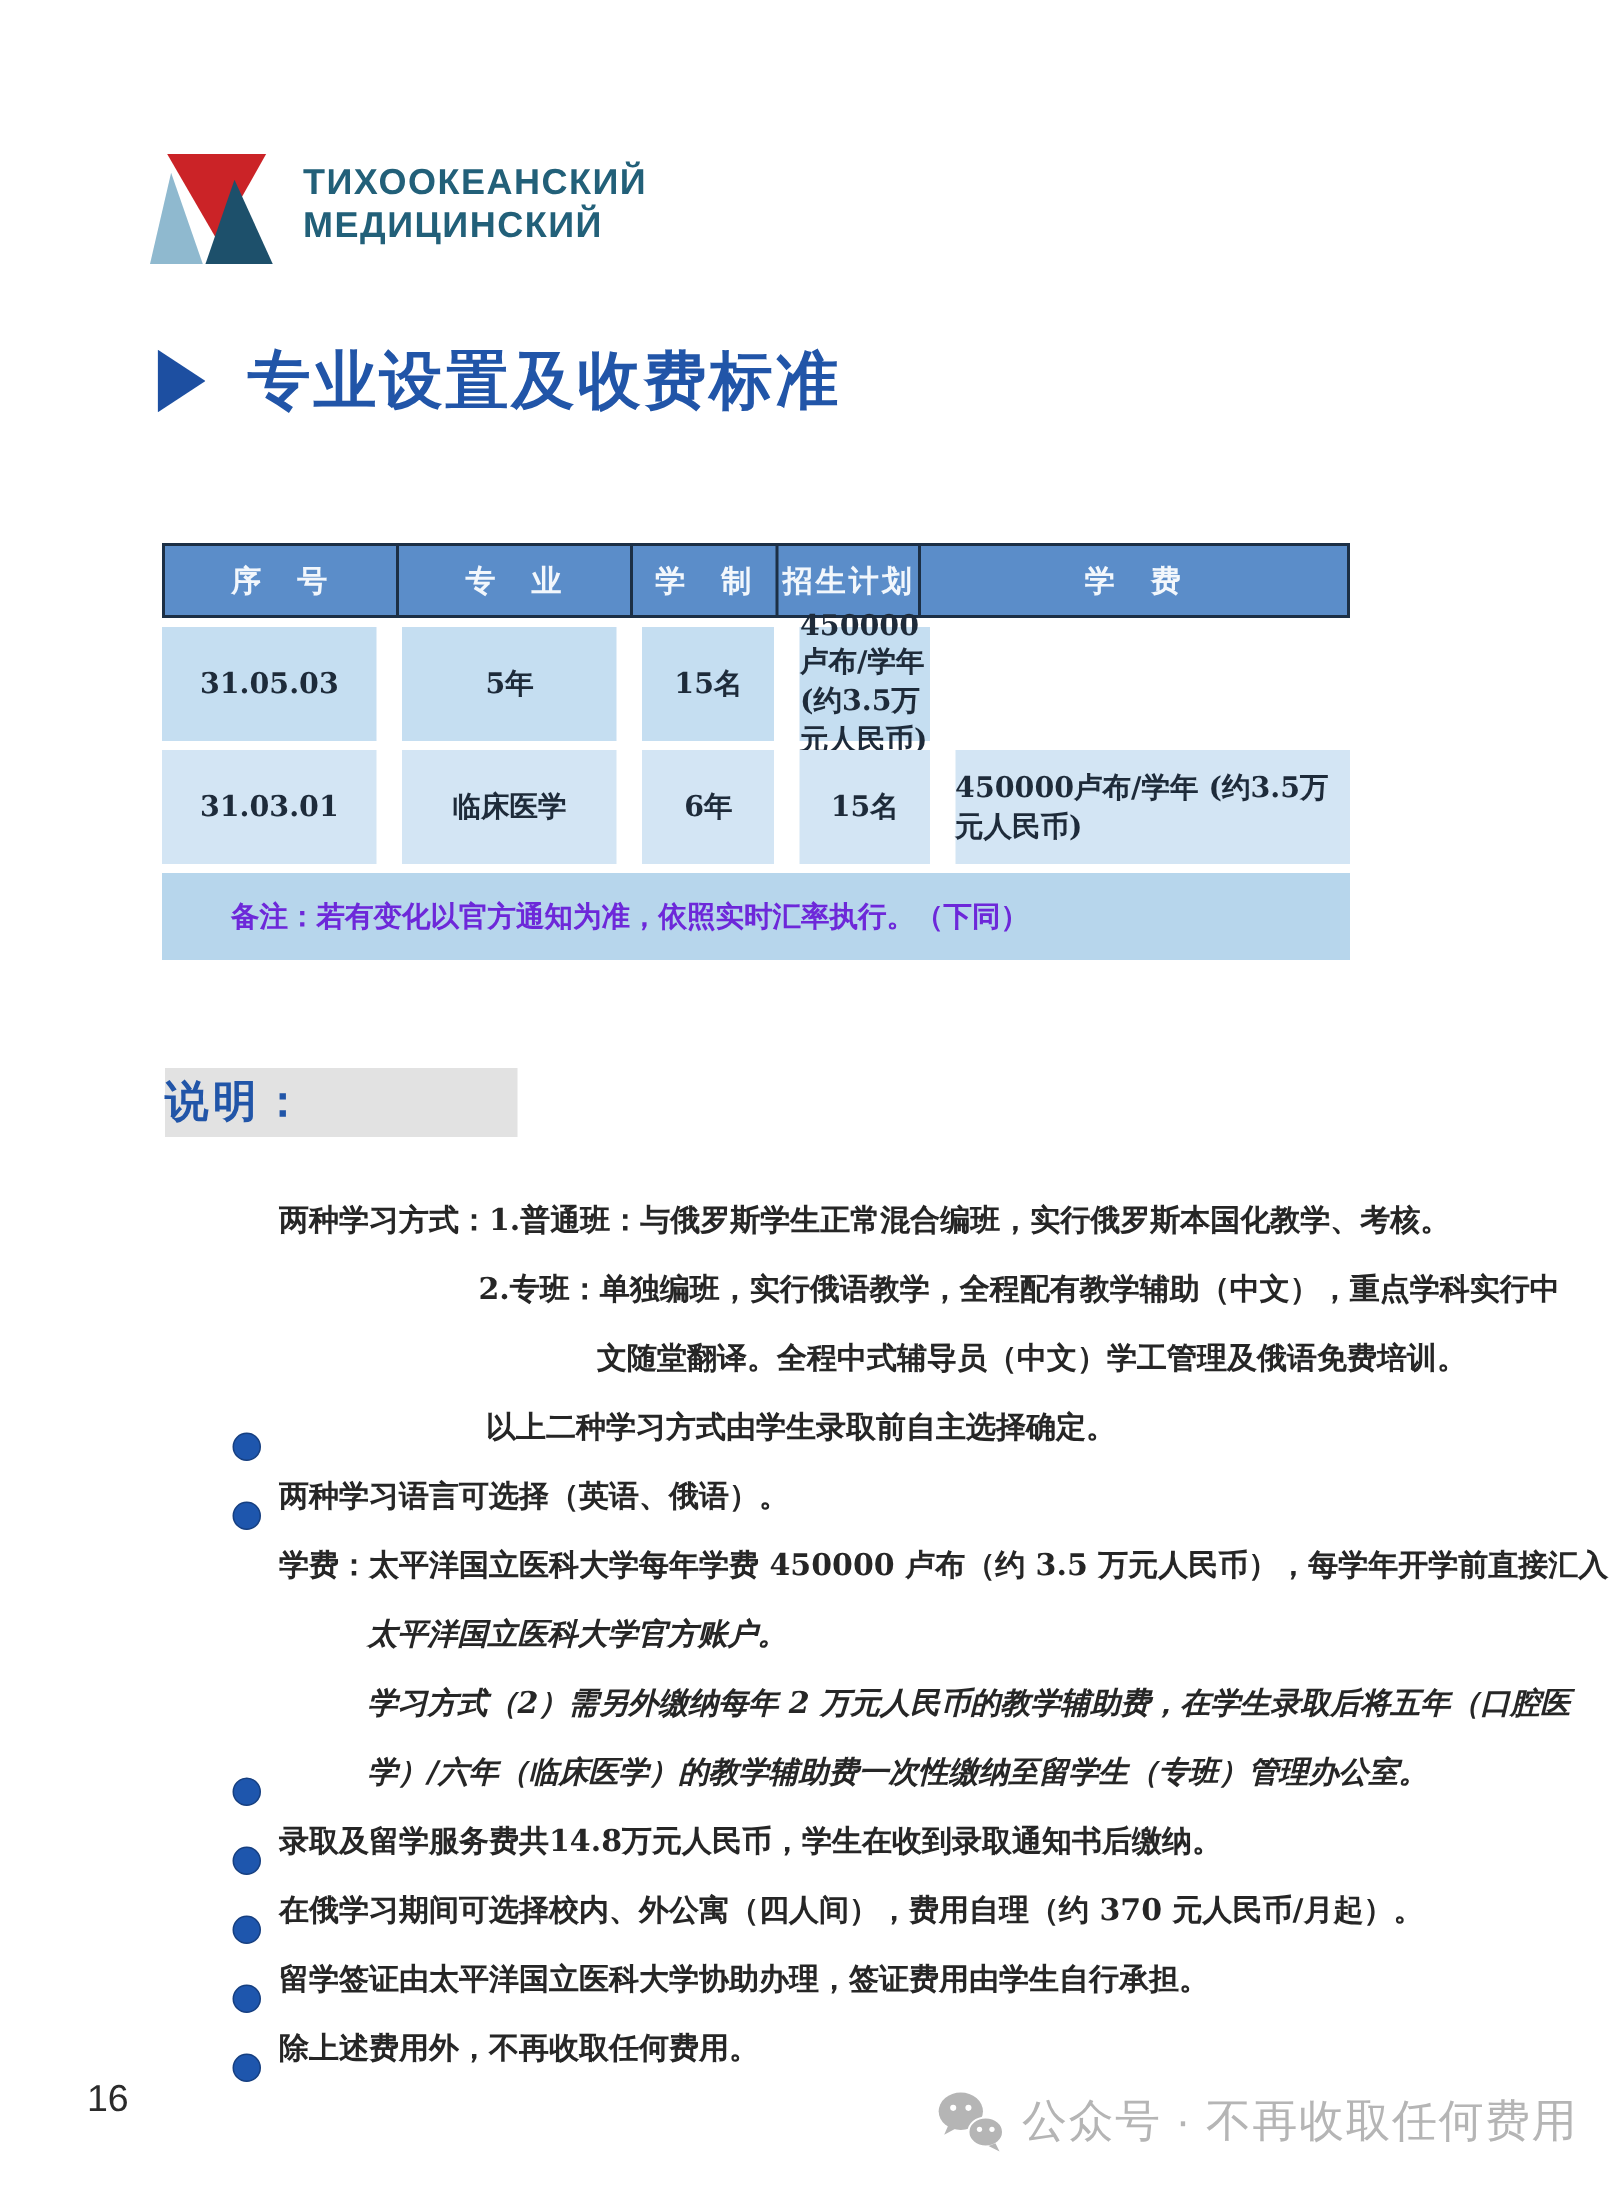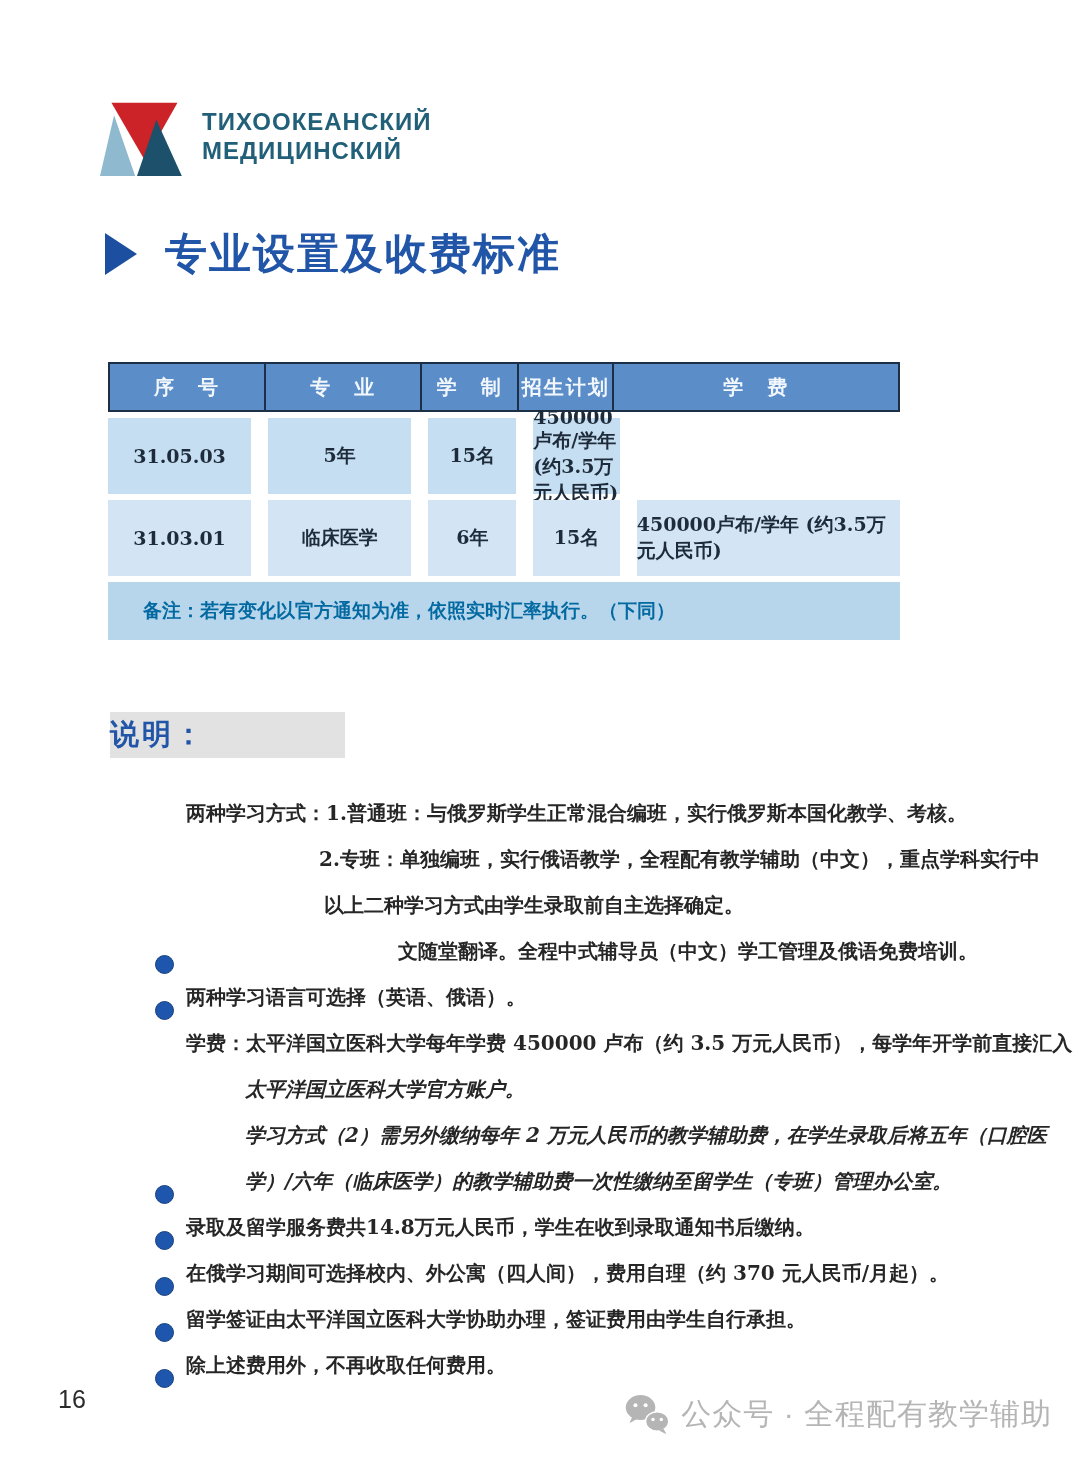--- a/index.html
+++ b/index.html
@@ -28,21 +28,21 @@
 
   
   .tbl{position:absolute;left:108px;top:362px;width:792px;}
   .grid{display:grid;grid-template-columns:174fr 174fr 107fr 105fr 320fr;}
   .thead{background:#1c2f45;padding:2px;column-gap:2px;}
   .th{background:#5b8dc9;color:#f2f7fc;height:46px;display:flex;align-items:center;justify-content:center;font-size:20px;letter-spacing:2px;font-weight:600;}
   .trow{column-gap:17px;margin-top:6px;border-radius:25px;}
   .td{height:76px;display:flex;align-items:center;justify-content:center;font-size:19px;font-weight:bold;color:#1e2b3a;font-family:"DejaVu Serif","Liberation Serif",serif;}
   .row-a .td{background:#c5def1;}
   .row-b .td{background:#d3e5f4;}
-  .tnote{margin-top:6px;background:#b7d6ec;min-height:58px;display:flex;align-items:center;padding:0 0 0 35px;font-size:19px;font-weight:bold;color:#0369a1;font-family:"DejaVu Serif","Liberation Serif",serif;}
+  .tnote{margin-top:6px;background:#b7d6ec;min-height:58px;display:flex;align-items:center;padding:0 0 0 46px;font-size:19px;font-weight:bold;color:#6d28d9;font-family:"DejaVu Serif","Liberation Serif",serif;}
 
   
   .section-bar{position:absolute;left:110px;top:712px;width:235px;height:46px;background:#e2e2e2;display:flex;align-items:center;box-sizing:border-box;}
   .section-heading{font-size:29px;font-weight:800;color:#2155a8;letter-spacing:3px;}
 
   .bullets{position:absolute;left:155px;top:790px;width:850px;}
   .bullet{display:flex;align-items:flex-end;margin-bottom:0;}
   .dot{flex:0 0 auto;width:17px;height:17px;border-radius:50%;background:#1e56ad;border:1px solid #163f80;margin-top:13px;margin-right:12px;}
   .bullet-text{flex:1;}
   .line{font-size:20px;line-height:46px;color:#262626;font-weight:600;font-family:"DejaVu Serif","Liberation Serif",serif;white-space:nowrap;}
@@ -110,22 +110,22 @@
     <span class="section-heading">说明：</span>
   </div>
 
   <div class="bullets">
 
     <div class="bullet">
       <span class="dot"></span>
       <div class="bullet-text">
         <div class="line">两种学习方式：1.普通班：与俄罗斯学生正常混合编班，实行俄罗斯本国化教学、考核。</div>
         <div class="line ind-a">2.专班：单独编班，实行俄语教学，全程配有教学辅助（中文），重点学科实行中</div>
+        <div class="line ind-b">文随堂翻译。全程中式辅导员（中文）学工管理及俄语免费培训。</div>
         <div class="line ind-c">以上二种学习方式由学生录取前自主选择确定。</div>
-        <div class="line ind-b">文随堂翻译。全程中式辅导员（中文）学工管理及俄语免费培训。</div>
       </div>
     </div>
 
     <div class="bullet">
       <span class="dot"></span>
       <div class="bullet-text">
         <div class="line">两种学习语言可选择（英语、俄语）。</div>
       </div>
     </div>
 
@@ -175,16 +175,16 @@
     <svg class="wechat-icon" viewBox="0 0 52 46" xmlns="http://www.w3.org/2000/svg">
       <ellipse cx="19" cy="16" rx="16" ry="13.5" fill="#b5b5b5"></ellipse>
       <path d="M10 26 L7 33 L16 28 Z" fill="#b5b5b5"></path>
       <circle cx="13.5" cy="13.5" r="2.2" fill="#ffffff"></circle>
       <circle cx="24.5" cy="13.5" r="2.2" fill="#ffffff"></circle>
       <ellipse cx="37" cy="31" rx="12.5" ry="10.5" fill="#b5b5b5" stroke="#ffffff" stroke-width="1.5"></ellipse>
       <path d="M44 39 L47 45 L39 41 Z" fill="#b5b5b5"></path>
       <circle cx="32.5" cy="29" r="1.9" fill="#ffffff"></circle>
       <circle cx="41.5" cy="29" r="1.9" fill="#ffffff"></circle>
     </svg>
-    <span class="watermark-text">公众号 · 全程配有教学辅助</span>
+    <span class="watermark-text">公众号 · 不再收取任何费用</span>
   </div>
 
 </div>
 
 </body></html>

